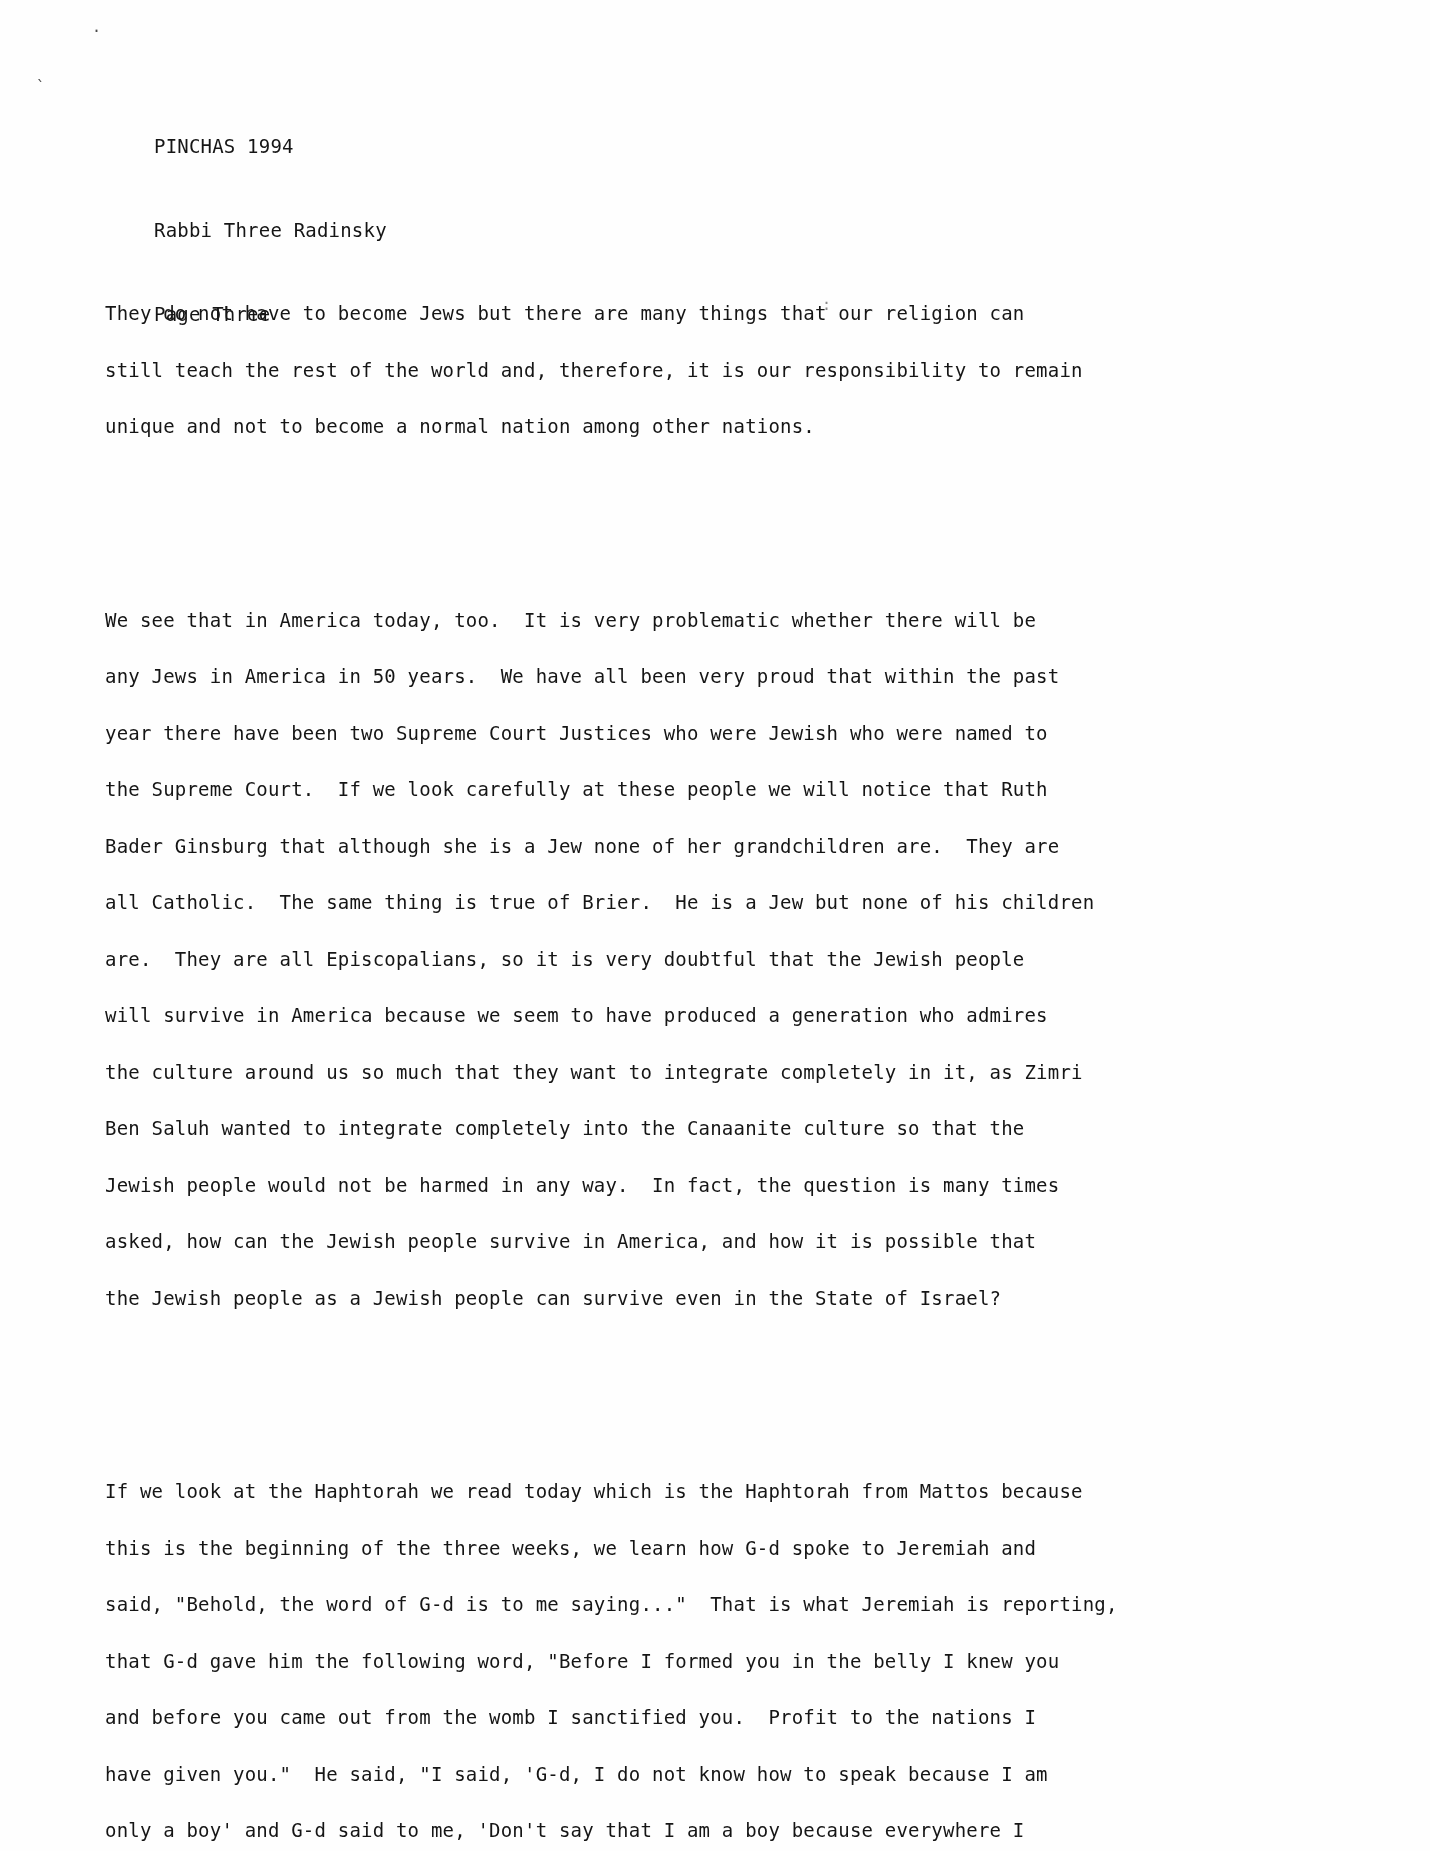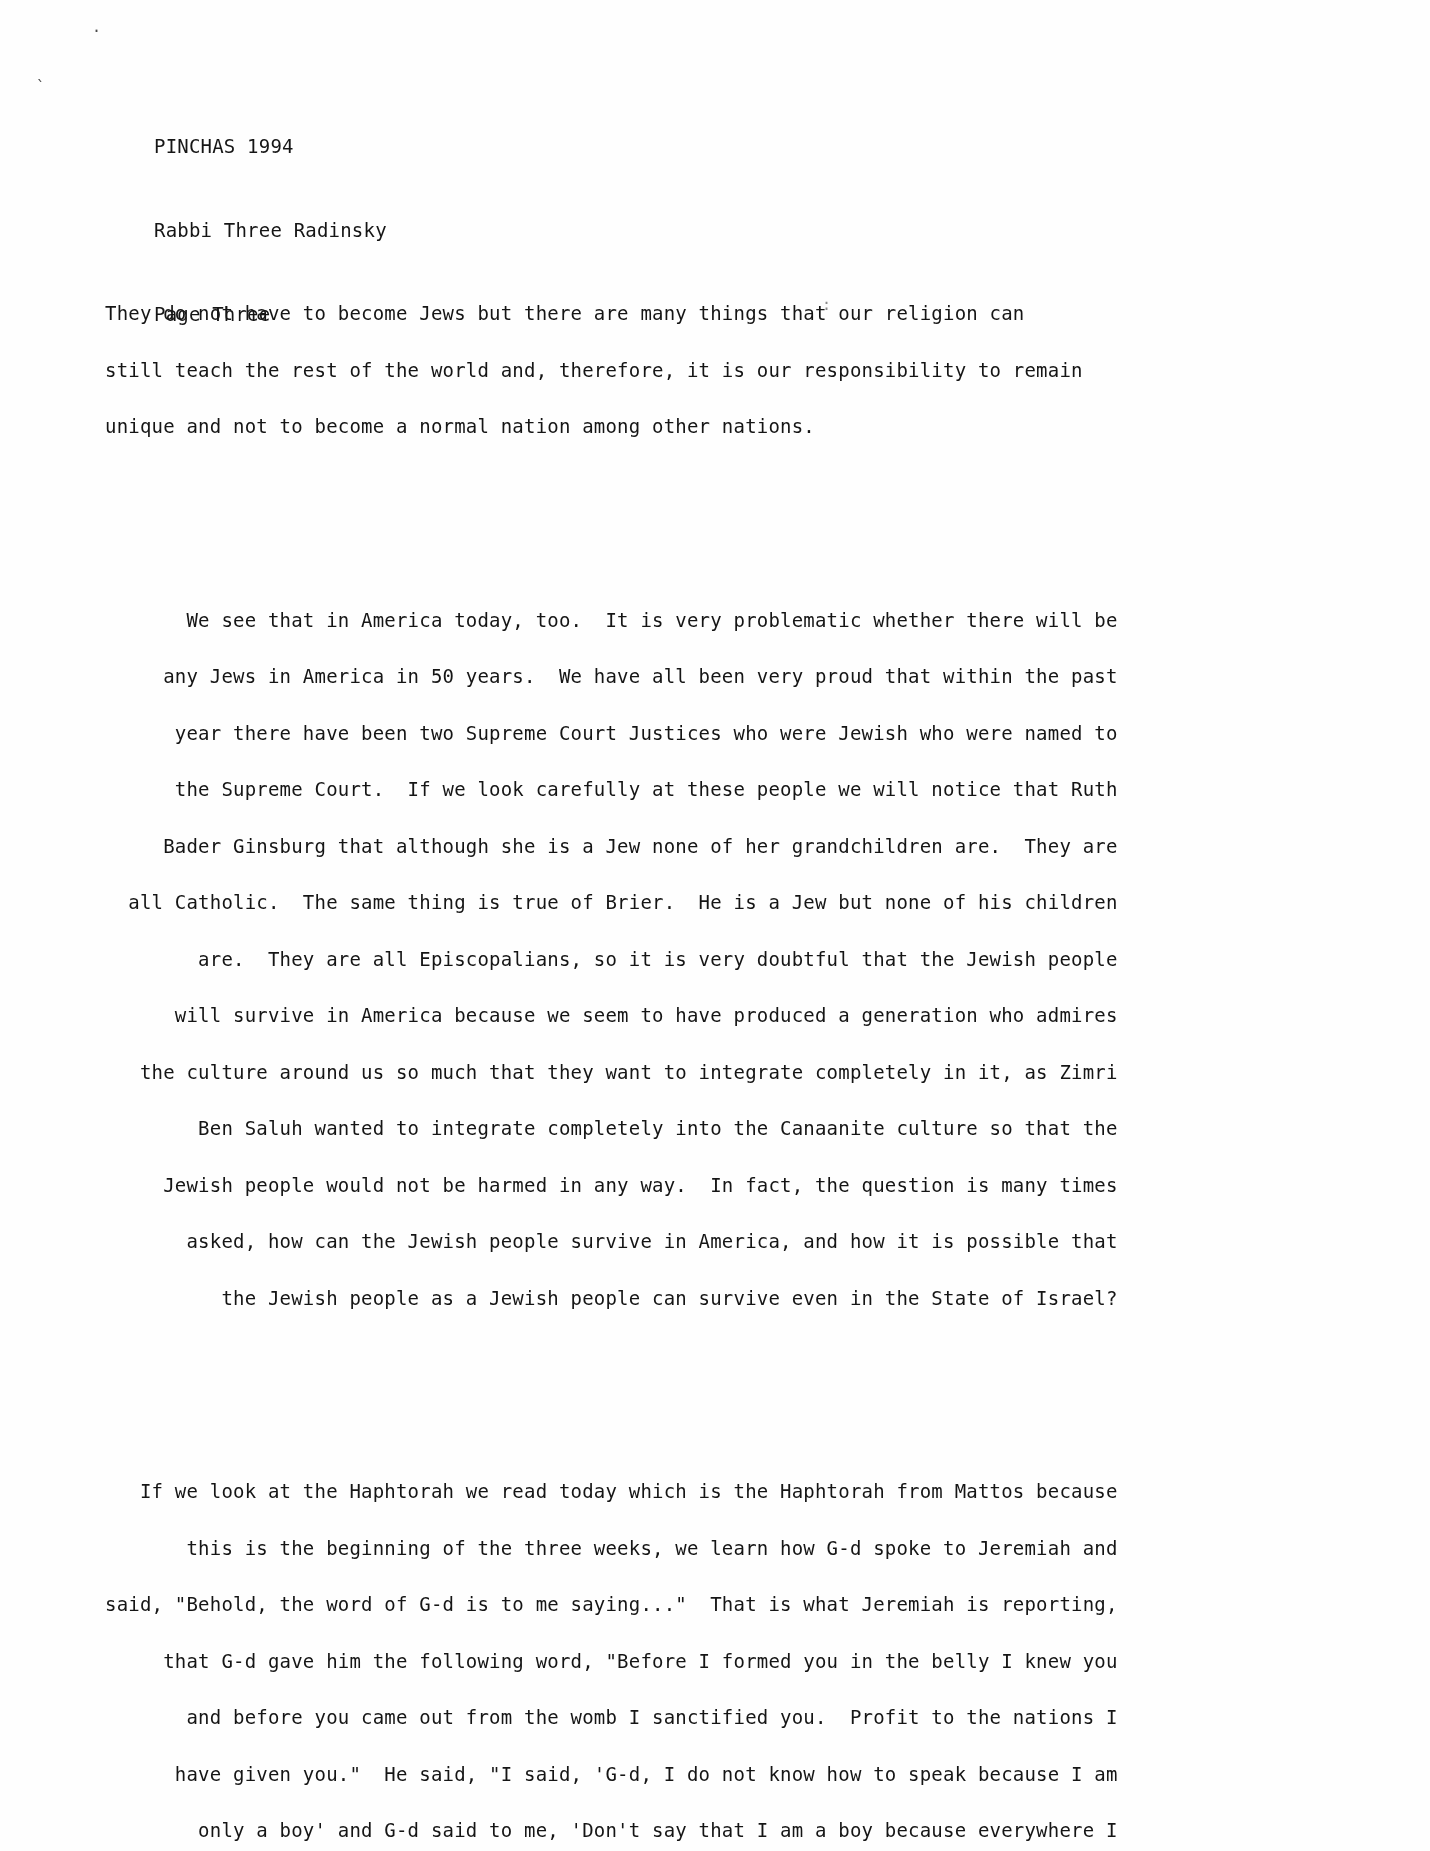--- a/index.html
+++ b/index.html
@@ -31,21 +31,21 @@
   .doc-body {
     position: absolute;
     left: 105px;
     top: 172px;
     font-size: 19px;
     line-height: 56.5px;
     white-space: pre;
     letter-spacing: 0.2px;
   }
   p.para { margin: 0; }
-  p.para + p.para { margin-top: 24px; text-align: right; }
+  p.para + p.para { margin-top: 24px; }
   .artifact {
     position: absolute;
     color: #4a4a4a;
     font-size: 15px;
     line-height: 15px;
   }
   .artifact.a1 { left: 92px;  top: 20px; }
   .artifact.a2 { left: 36px;  top: 80px; }
   .artifact.a3 { left: 822px; top: 298px; color: #8a8a8a; }
 </style>

